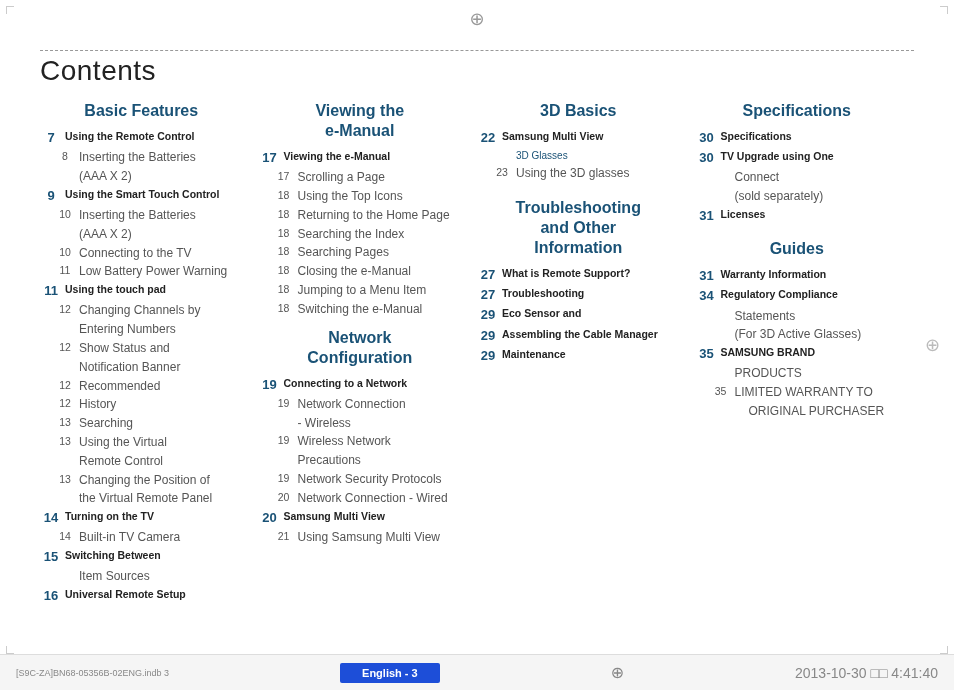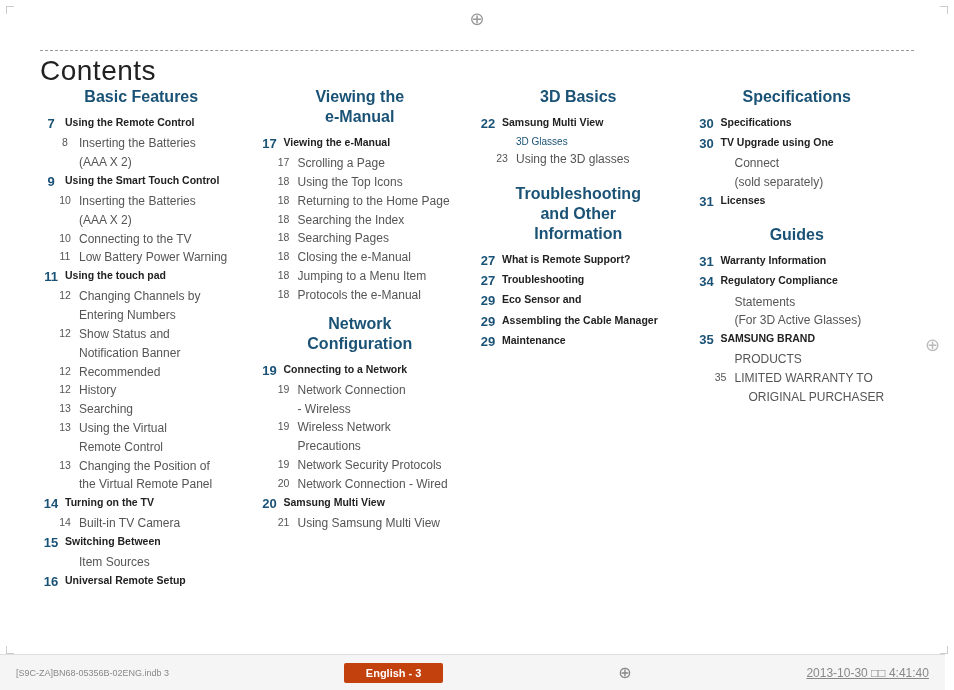--- a/index.html
+++ b/index.html
@@ -26,20 +26,21 @@
       border-top: 1px dashed #999;
       margin-bottom: 4px;
       margin-top: 10px;
     }
 
     
     .page-title {
       font-size: 28px;
       font-weight: 300;
       color: #222;
+      margin-bottom: 14px;
       letter-spacing: 0.5px;
     }
 
     
     .columns {
       display: flex;
       gap: 0;
       width: 100%;
     }
 
@@ -105,53 +106,52 @@
 
     .section-gap {
       margin-top: 10px;
     }
 
     
     .bottom-bar {
       position: absolute;
       bottom: 0;
       left: 0;
-      right: 9px;
+      right: 0;
       height: 36px;
       background: #f5f5f5;
       display: flex;
       align-items: center;
       justify-content: space-between;
       padding: 0 16px;
       border-top: 1px solid #ddd;
     }
 
     .bottom-left {
       font-size: 9px;
       color: #888;
     }
 
     .bottom-center {
-      background: #c2410c;
+      background: #1d4ed8;
       color: #fff;
       padding: 4px 22px;
       font-size: 11px;
       font-weight: 600;
       border-radius: 2px;
     }
 
     .bottom-compass {
       font-size: 16px;
       color: #888;
     }
 
     .bottom-right {
-      font-size: 12px;
+      font-size: 14px;
       color: #888;
-      text-decoration: underline;
     }
 
     
     .top-compass {
       position: absolute;
       top: 8px;
       left: 50%;
       transform: translateX(-50%);
       font-size: 18px;
       color: #999;
@@ -343,21 +343,21 @@
       <div class="toc-entry indent1">
         <span class="toc-num-small">18</span>
         <span class="toc-text-light">Closing the e-Manual</span>
       </div>
       <div class="toc-entry indent1">
         <span class="toc-num-small">18</span>
         <span class="toc-text-light">Jumping to a Menu Item</span>
       </div>
       <div class="toc-entry indent1">
         <span class="toc-num-small">18</span>
-        <span class="toc-text-light">Protocols the e-Manual</span>
+        <span class="toc-text-light">Switching the e-Manual</span>
       </div>
 
       <div class="section-gap"></div>
       <div class="section-header">Network<br>Configuration</div>
 
       <div class="toc-entry">
         <span class="toc-num">19</span>
         <span class="toc-text">Connecting to a Network</span>
       </div>
       <div class="toc-entry indent1">

